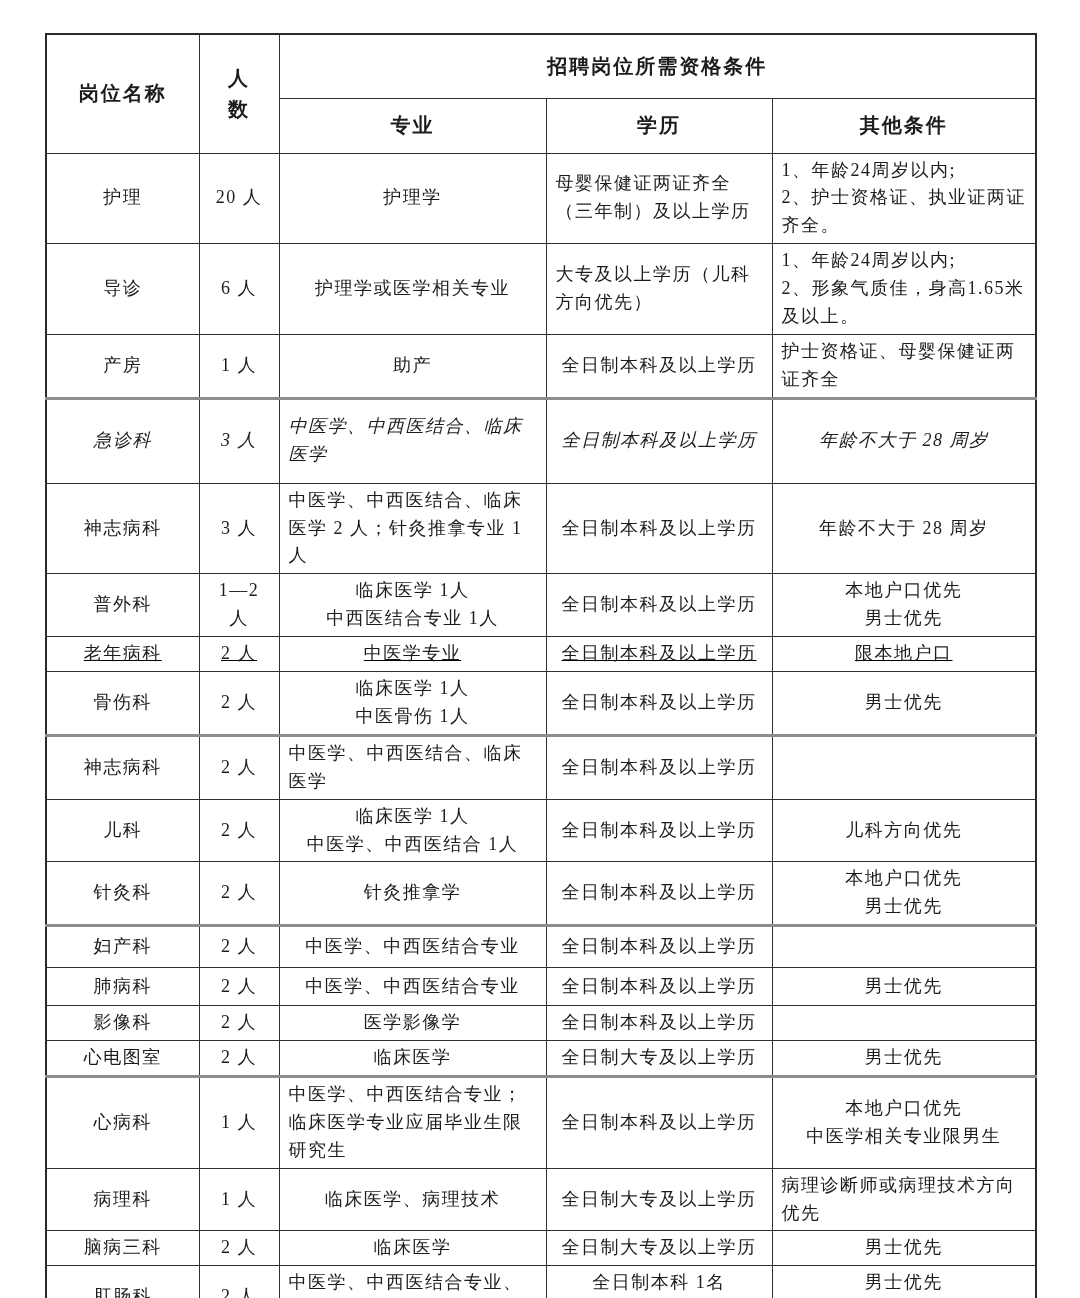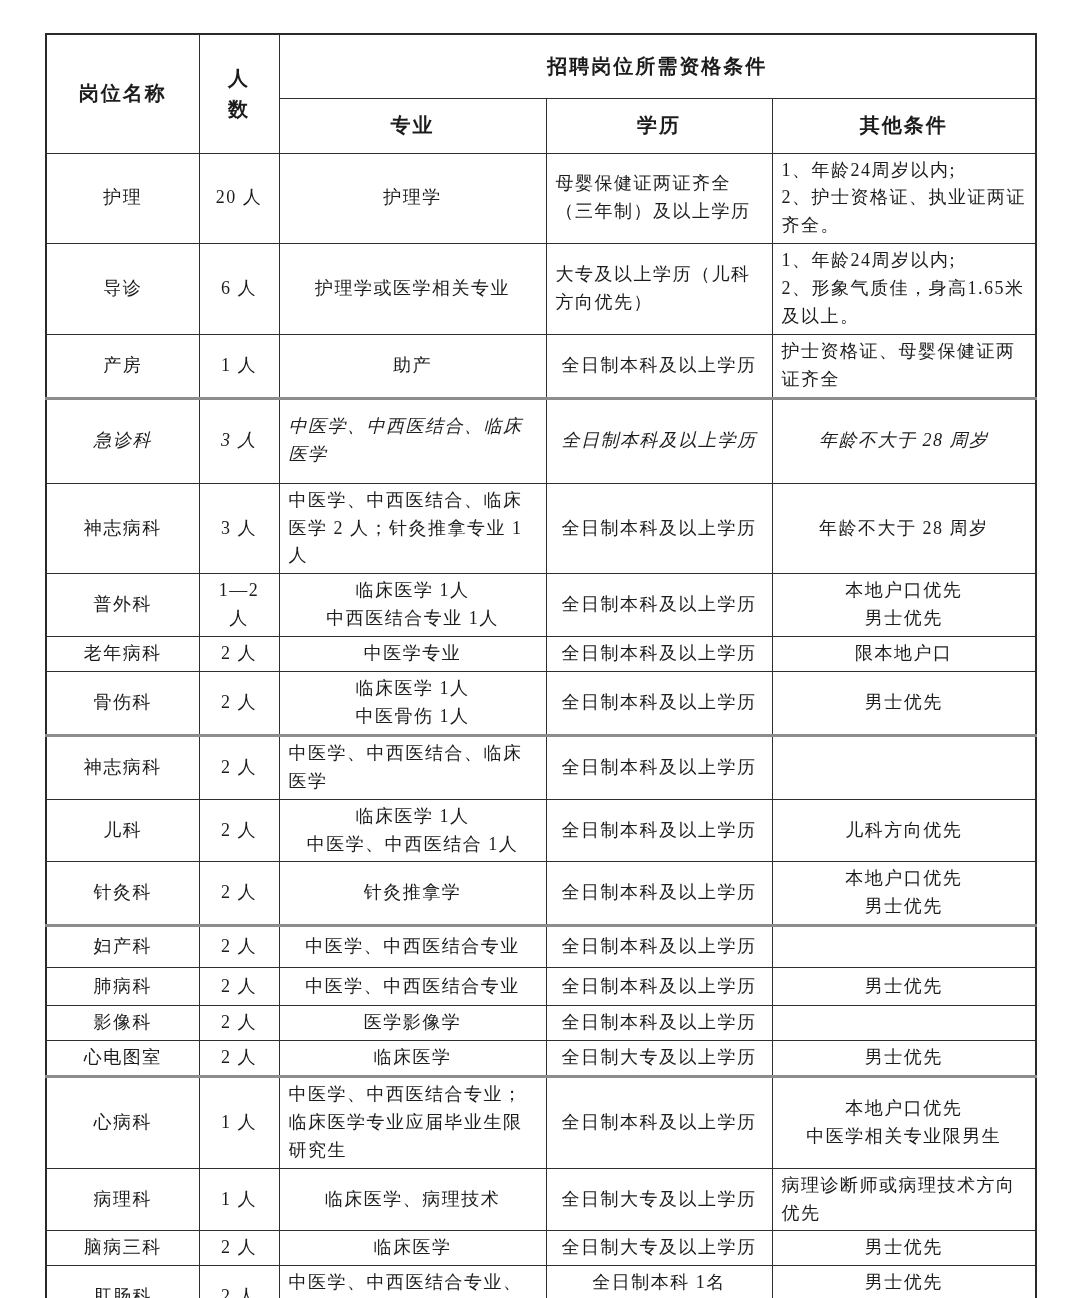--- a/index.html
+++ b/index.html
@@ -117,21 +117,21 @@
         </tr>
         <tr style="height: 60px;">
           <td>普外科</td>
           <td>1—2 人</td>
           <td>临床医学 1人
 中西医结合专业 1人</td>
           <td>全日制本科及以上学历</td>
           <td>本地户口优先
 男士优先</td>
         </tr>
-        <tr style="height: 35px;">
+        <tr style="height: 35px; text-decoration: underline;">
           <td>老年病科</td>
           <td>2 人</td>
           <td>中医学专业</td>
           <td>全日制本科及以上学历</td>
           <td>限本地户口</td>
         </tr>
         <tr style="height: 53px; font-family: Liberation Serif, serif;">
           <td>骨伤科</td>
           <td>2 人</td>
           <td>临床医学 1人

